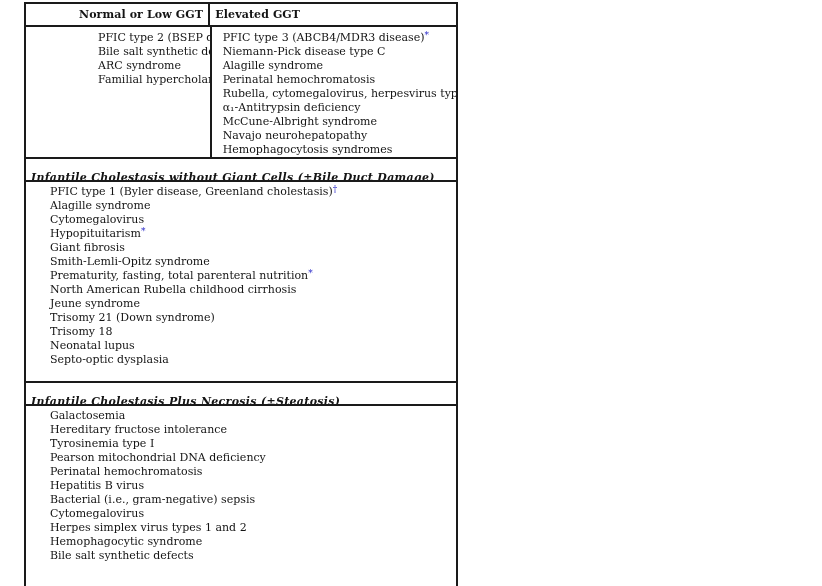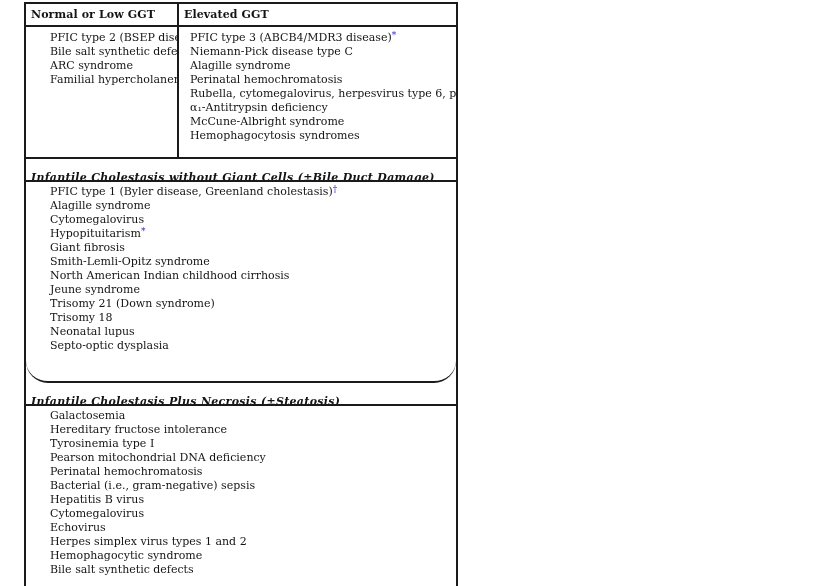--- a/index.html
+++ b/index.html
@@ -28,21 +28,21 @@
   }
   .row {
     display: flex;
     border-bottom: 2px solid var(--border, #1a1a1a);
     box-sizing: border-box;
   }
   .cell {
     box-sizing: border-box;
     overflow: hidden;
   }
-  .c1 { width: 153px; border-right: 2px solid var(--border, #1a1a1a); }
+  .c1 { width: 153px; border-right: 2px solid var(--border, #1a1a1a); margin-left: 48px; }
   .c2 { width: 277px; }
   .hdr { height: 23px; }
   .hdr .cell {
     font-weight: bold;
     padding: 4px 2px 0 5px;
     letter-spacing: 0.1px;
   }
   .body1 { height: 132px; }
   .list { line-height: 14px; }
   .body1 .c1 { padding: 4px 2px 0 24px; }
@@ -58,21 +58,20 @@
     overflow: hidden;
   }
   .full {
     box-sizing: border-box;
     padding: 3px 2px 0 24px;
     overflow: hidden;
   }
   #list-sec2 {
     height: 201px;
     border-bottom: 2px solid var(--border, #1a1a1a);
-    border-radius: 22px;
   }
   #list-sec3 { height: 216px; padding-left: 24px; }
   .li { white-space: nowrap; }
   .mk {
     color: var(--marker, #2929c8);
     font-size: 9px;
     line-height: 0;
     vertical-align: 3px;
   }
 </style>
@@ -95,52 +94,53 @@
           <div class="li"><span>Familial hypercholanemia</span></div>
         </div>
       <div class="cell c2 list">
           <div class="li"><span>PFIC type 3 (ABCB4/MDR3 disease)</span><sup class="mk">*</sup></div>
           <div class="li"><span>Niemann-Pick disease type C</span></div>
           <div class="li"><span>Alagille syndrome</span></div>
           <div class="li"><span>Perinatal hemochromatosis</span></div>
           <div class="li"><span>Rubella, cytomegalovirus, herpesvirus type 6, parainfluenza</span></div>
           <div class="li"><span>α₁-Antitrypsin deficiency</span></div>
           <div class="li"><span>McCune-Albright syndrome</span></div>
+          <div class="li"><span>Navajo neurohepatopathy</span></div>
           <div class="li"><span>Hemophagocytosis syndromes</span></div>
         </div>
     </div>
 
     <div class="sechdr">Infantile Cholestasis without Giant Cells (±Bile Duct Damage)</div>
 
     <div id="list-sec2" class="list full">
         <div class="li"><span>PFIC type 1 (Byler disease, Greenland cholestasis)</span><sup class="mk">†</sup></div>
         <div class="li"><span>Alagille syndrome</span></div>
         <div class="li"><span>Cytomegalovirus</span></div>
         <div class="li"><span>Hypopituitarism</span><sup class="mk">*</sup></div>
         <div class="li"><span>Giant fibrosis</span></div>
         <div class="li"><span>Smith-Lemli-Opitz syndrome</span></div>
-        <div class="li"><span>North American Indian childhood cirrhosis</span></div>
+        <div class="li"><span>Prematurity, fasting, total parenteral nutrition</span><sup class="mk">*</sup></div>
+        <div class="li"><span>North American Rubella childhood cirrhosis</span></div>
         <div class="li"><span>Jeune syndrome</span></div>
         <div class="li"><span>Trisomy 21 (Down syndrome)</span></div>
         <div class="li"><span>Trisomy 18</span></div>
         <div class="li"><span>Neonatal lupus</span></div>
         <div class="li"><span>Septo-optic dysplasia</span></div>
       </div>
 
     <div class="sechdr">Infantile Cholestasis Plus Necrosis (±Steatosis)</div>
 
     <div id="list-sec3" class="list full">
         <div class="li"><span>Galactosemia</span></div>
         <div class="li"><span>Hereditary fructose intolerance</span></div>
         <div class="li"><span>Tyrosinemia type I</span></div>
         <div class="li"><span>Pearson mitochondrial DNA deficiency</span></div>
         <div class="li"><span>Perinatal hemochromatosis</span></div>
+        <div class="li"><span>Hepatitis B virus</span></div>
         <div class="li"><span>Bacterial (i.e., gram-negative) sepsis</span></div>
-        <div class="li"><span>Hepatitis B virus</span></div>
         <div class="li"><span>Cytomegalovirus</span></div>
-        <div class="li"><span>Echovirus</span></div>
         <div class="li"><span>Herpes simplex virus types 1 and 2</span></div>
         <div class="li"><span>Hemophagocytic syndrome</span></div>
         <div class="li"><span>Bile salt synthetic defects</span></div>
       </div>
 
   </div>
 </div>
 
 </body></html>

